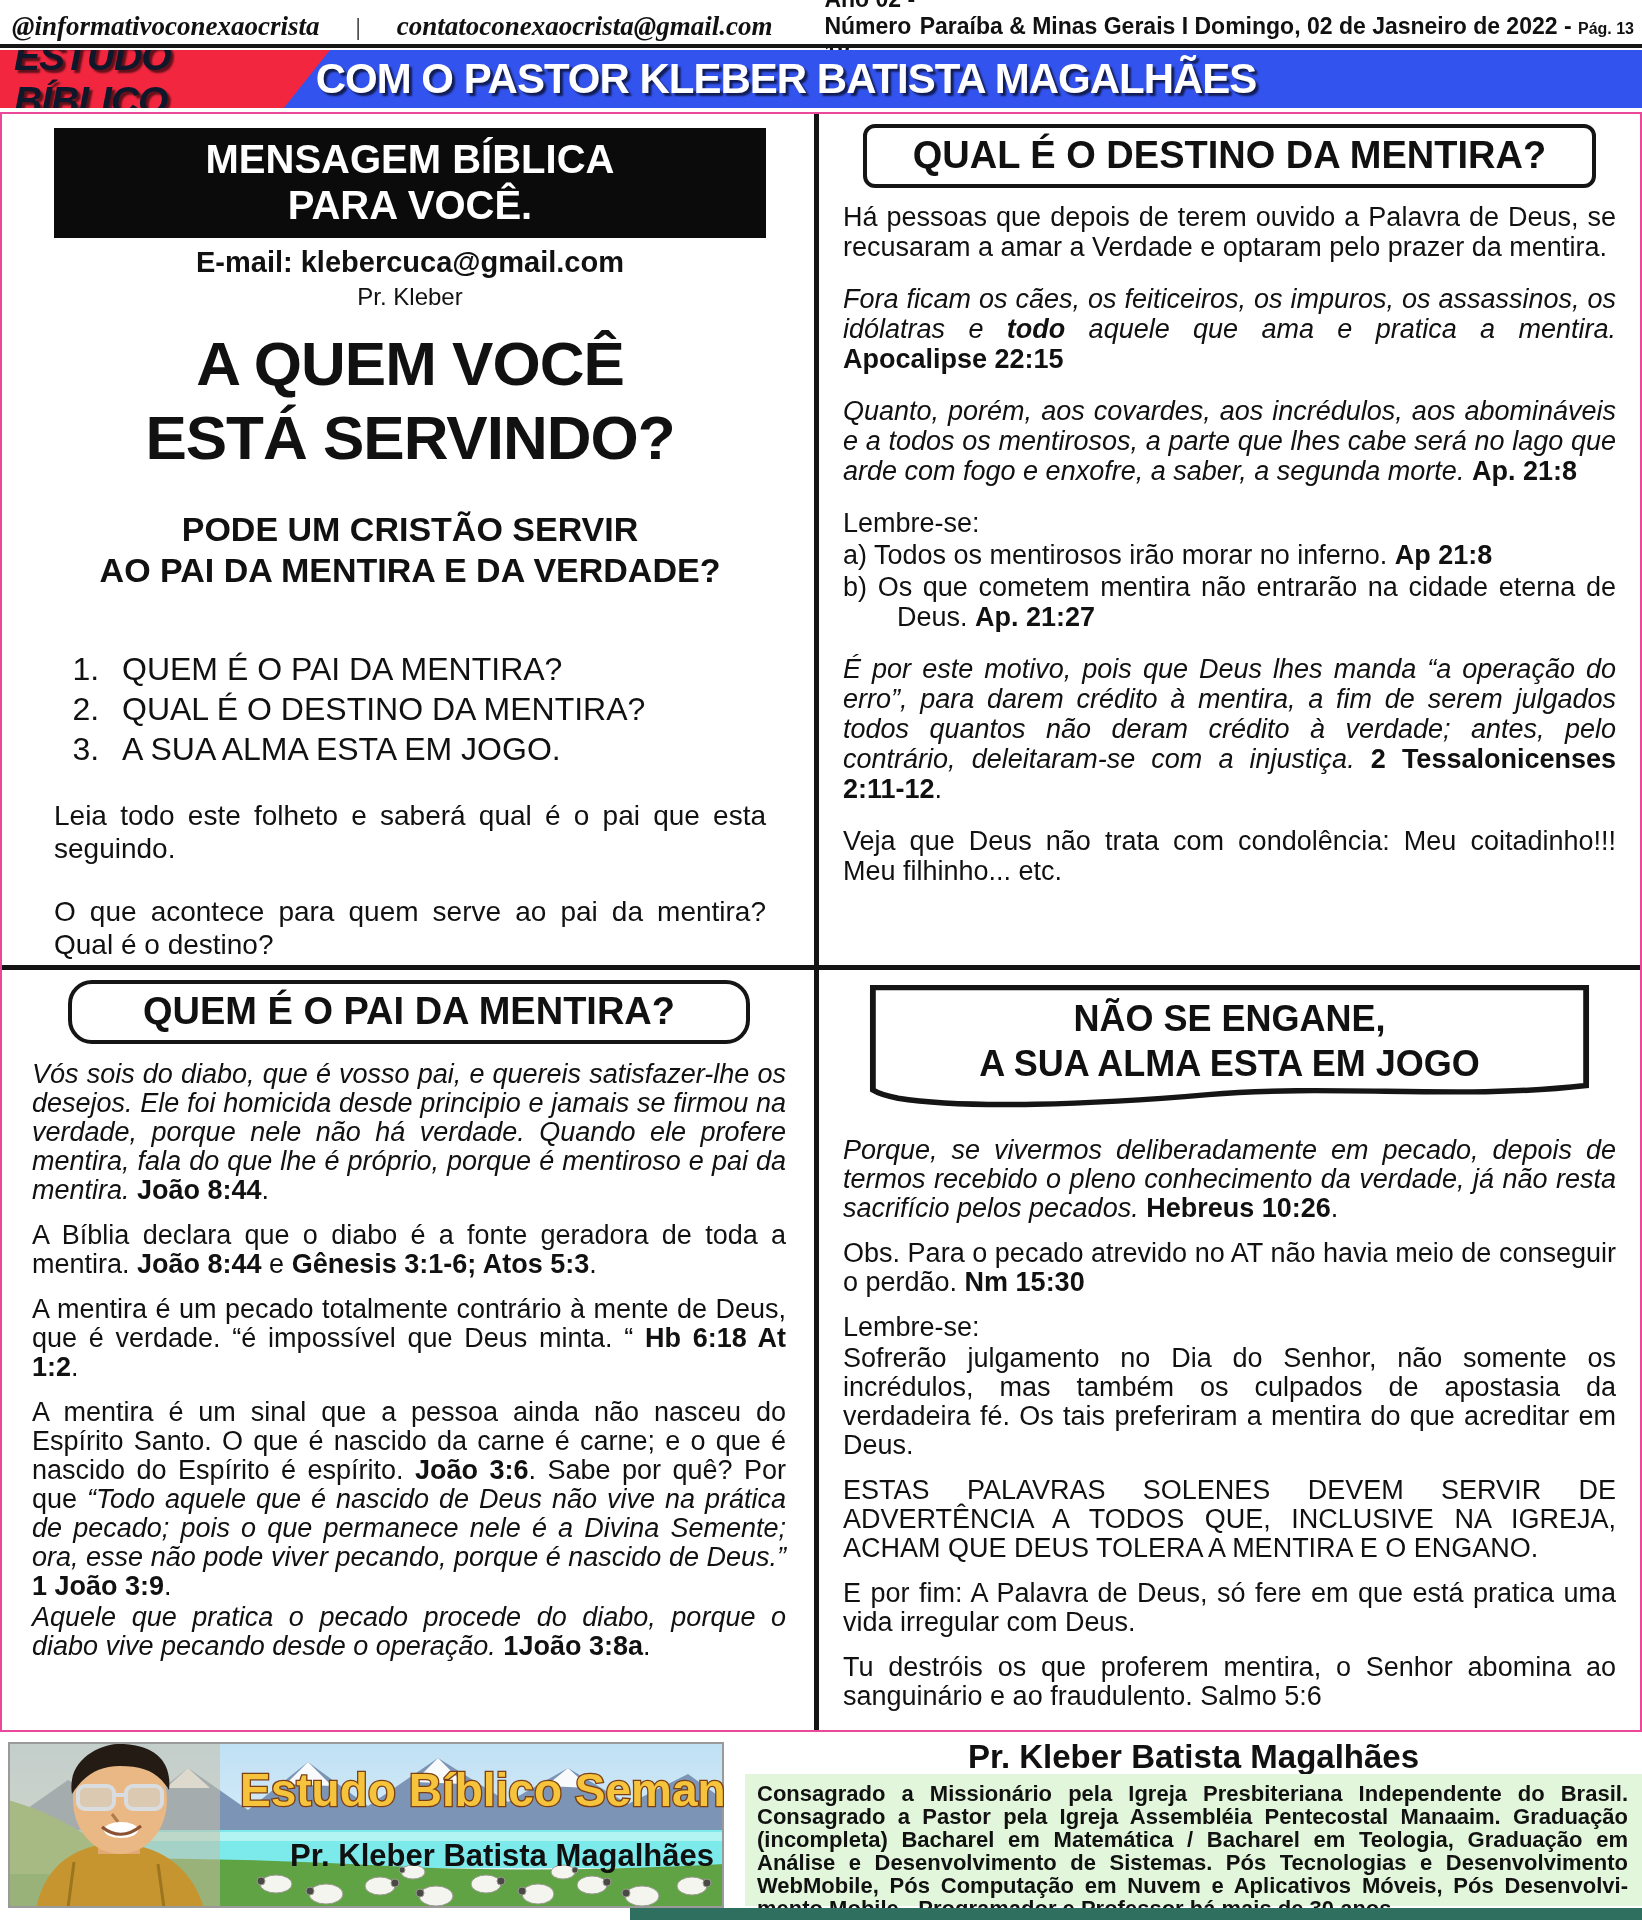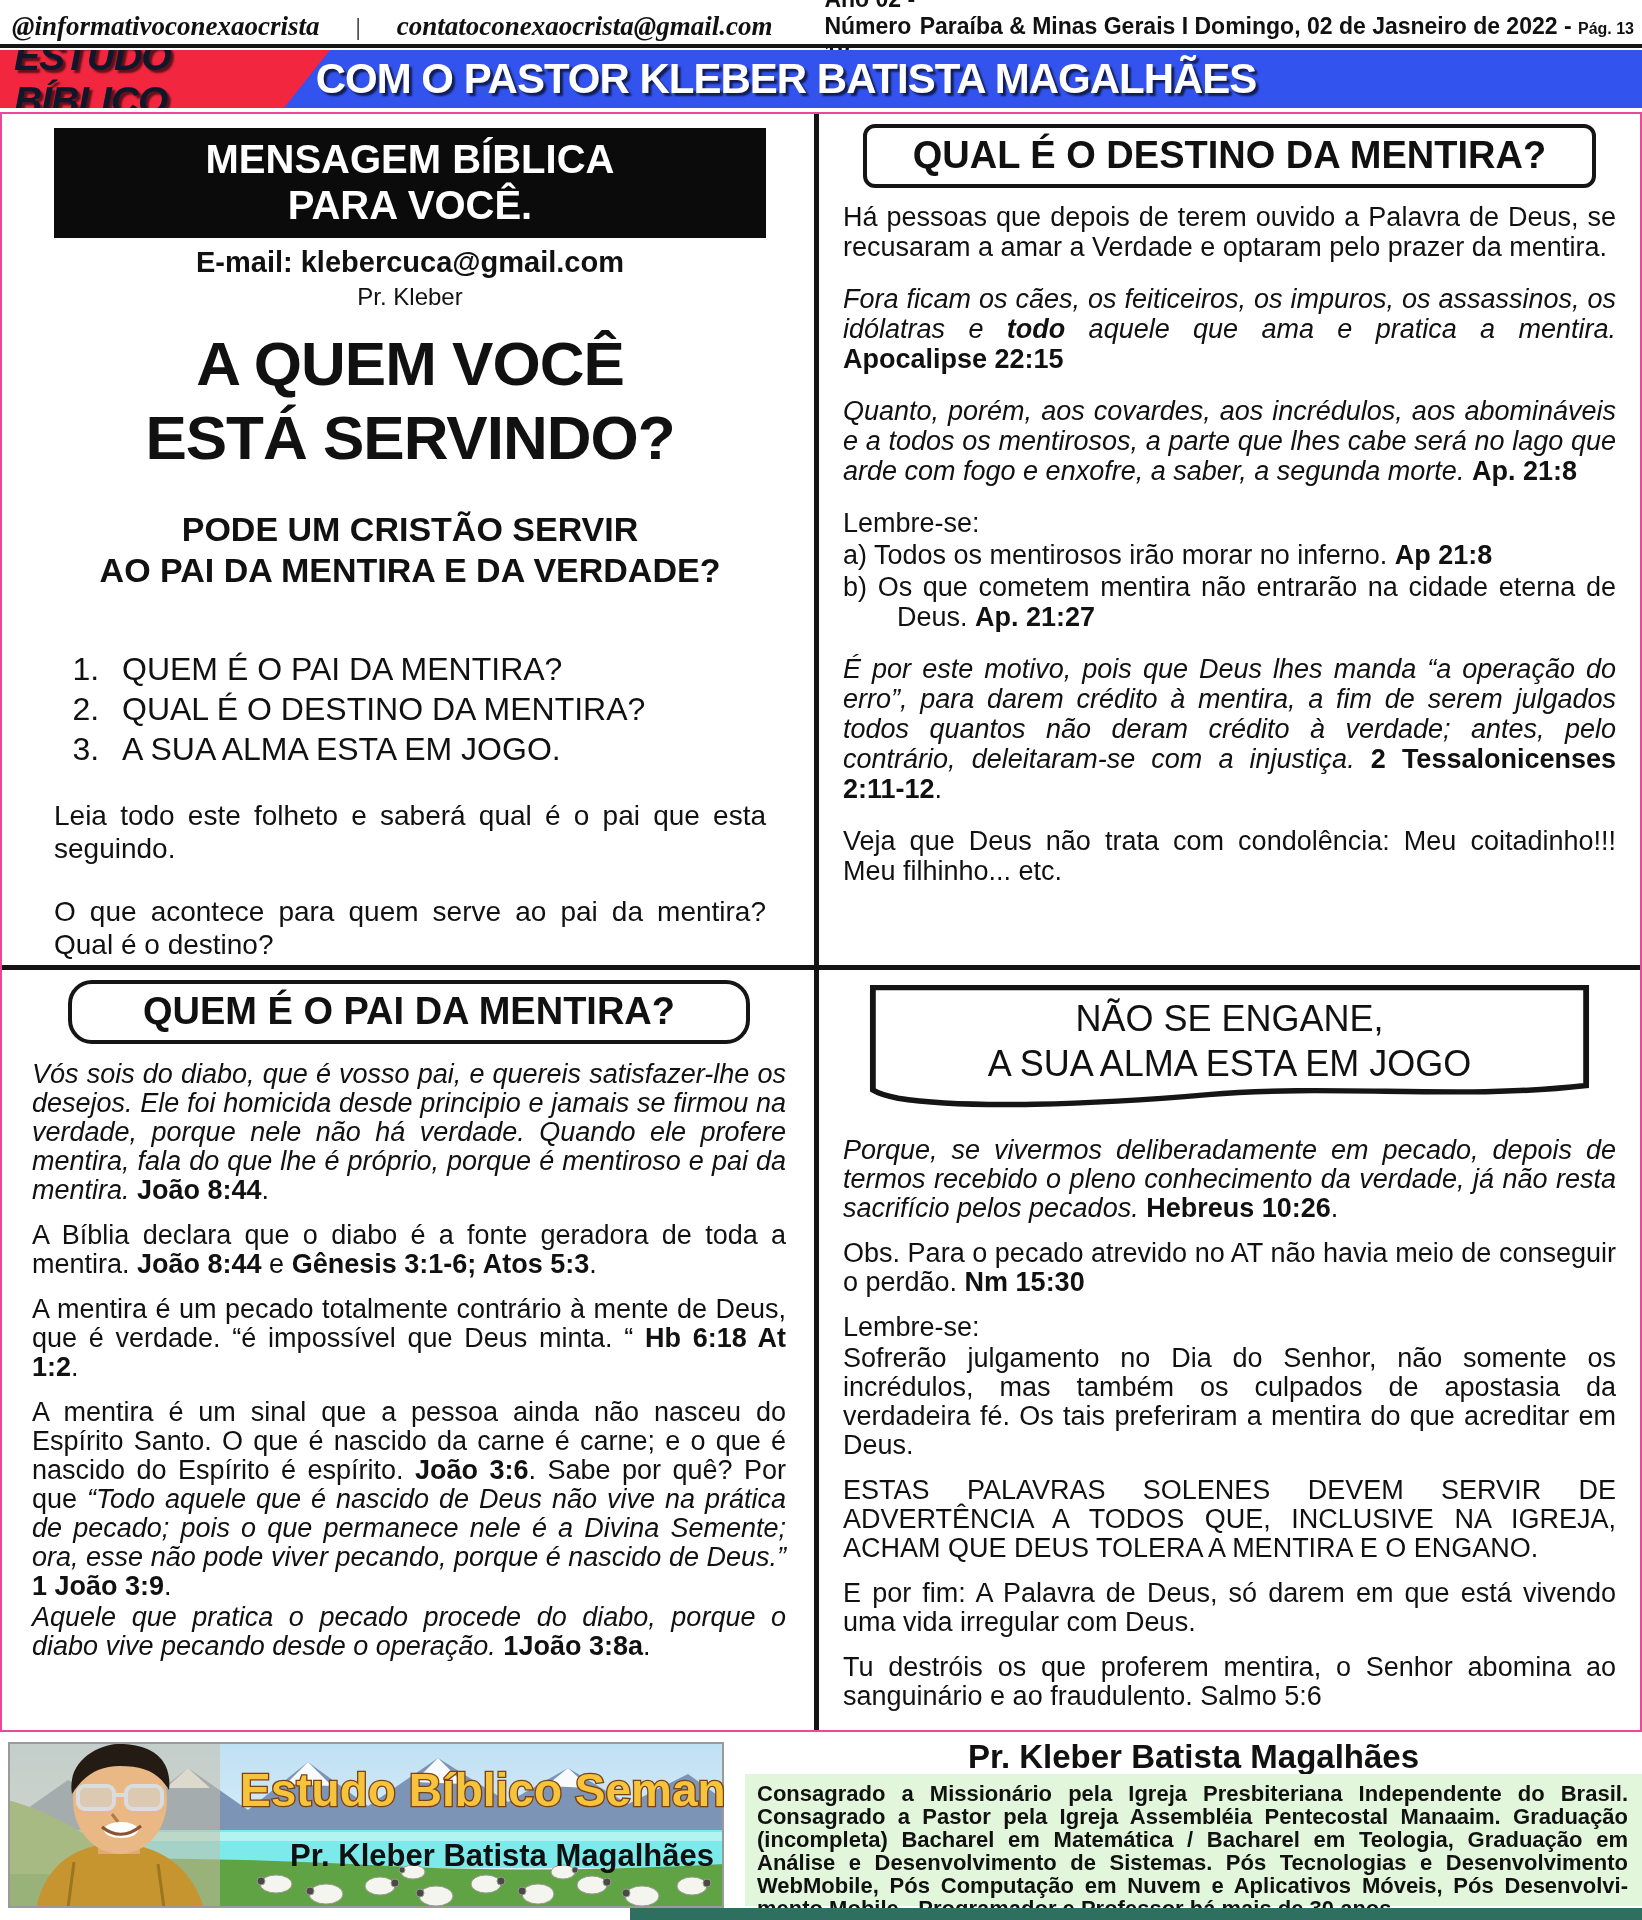--- a/index.html
+++ b/index.html
@@ -61,21 +61,21 @@
   
   .col-pai{left:0;top:856px;width:812px;bottom:0;padding:8px 28px 0 30px;}
   .col-pai .paras p{line-height:29px;margin-bottom:16px;}
   .roundbox{border:4px solid #151515;border-radius:24px;margin:2px 36px 16px;padding:4px 6px 6px;
             text-align:center;font-weight:bold;font-size:38px;line-height:46px;}
 
   
   .col-engane{left:817px;top:856px;right:0;bottom:0;padding:12px 24px 0 24px;}
   .col-engane .paras p{line-height:29px;margin-bottom:16px;}
   .wavebox{position:relative;margin:2px 26px 16px;padding:12px 8px 34px;text-align:center;
-           font-weight:normal;font-size:36px;line-height:45px;}
+           font-weight:bold;font-size:36px;line-height:45px;}
   .wave-svg{position:absolute;left:0;top:0;width:100%;height:100%;}
   .wavebox-line{position:relative;}
 
   
   .footer-banner{position:absolute;left:8px;top:1742px;width:716px;height:166px;}
   .bio-title{position:absolute;left:745px;top:1738px;width:897px;text-align:center;
              font-size:33px;font-weight:bold;}
   .bio-box{position:absolute;left:745px;top:1774px;width:897px;height:132px;background:#e1f6da;
            padding:8px 14px 6px 12px;box-sizing:border-box;font-size:22px;line-height:23px;
            font-weight:bold;text-align:justify;}
@@ -167,21 +167,21 @@
         </svg>
         <div class="wavebox-line">NÃO SE ENGANE,</div>
         <div class="wavebox-line">A SUA ALMA ESTA EM JOGO</div>
       </div>
       <div class="paras">
           <p><span class="i">Porque, se vivermos deliberadamente em pecado, depois de termos recebido o pleno conhecimento da verdade, já não resta sacrifício pelos pecados. </span><span class="b">Hebreus 10:26</span><span>.</span></p>
           <p class="gaptop"><span>Obs. Para o pecado atrevido no AT não havia meio de conseguir o perdão. </span><span class="b">Nm 15:30</span></p>
           <p class="tight gaptop"><span>Lembre-se:</span></p>
           <p><span>Sofrerão julgamento no Dia do Senhor, não somente os incrédulos, mas também os culpados de apostasia da verdadeira fé. Os tais preferiram a mentira do que acreditar em Deus.</span></p>
           <p class="gaptop"><span>ESTAS PALAVRAS SOLENES DEVEM SERVIR DE ADVERTÊNCIA A TODOS QUE, INCLUSIVE NA IGREJA, ACHAM QUE DEUS TOLERA A MENTIRA E O ENGANO.</span></p>
-          <p class="gaptop"><span>E por fim: A Palavra de Deus, só darem em que está vivendo uma vida irregular com Deus.</span></p>
+          <p class="gaptop"><span>E por fim: A Palavra de Deus, só fere em que está pratica uma vida irregular com Deus.</span></p>
           <p class="gaptop"><span>Tu destróis os que proferem mentira, o Senhor abomina ao sanguinário e ao fraudulento. Salmo 5:6</span></p>
         </div>
     </section>
   </main>
 
   <div class="footer-banner">
     <svg width="716" height="166" viewBox="0 0 716 166">
       <defs>
         <linearGradient id="sky" x1="0" y1="0" x2="0" y2="1">
           <stop offset="0" stop-color="#bfe0f4"></stop>

